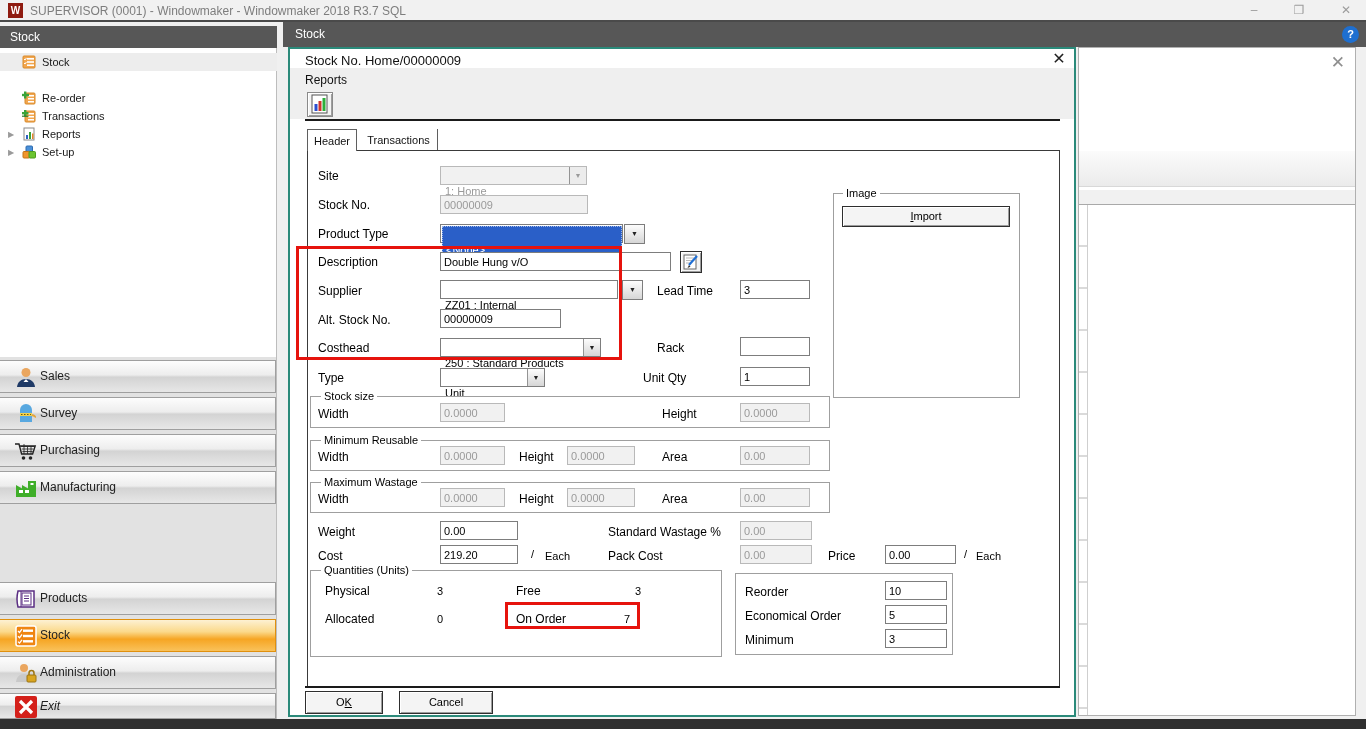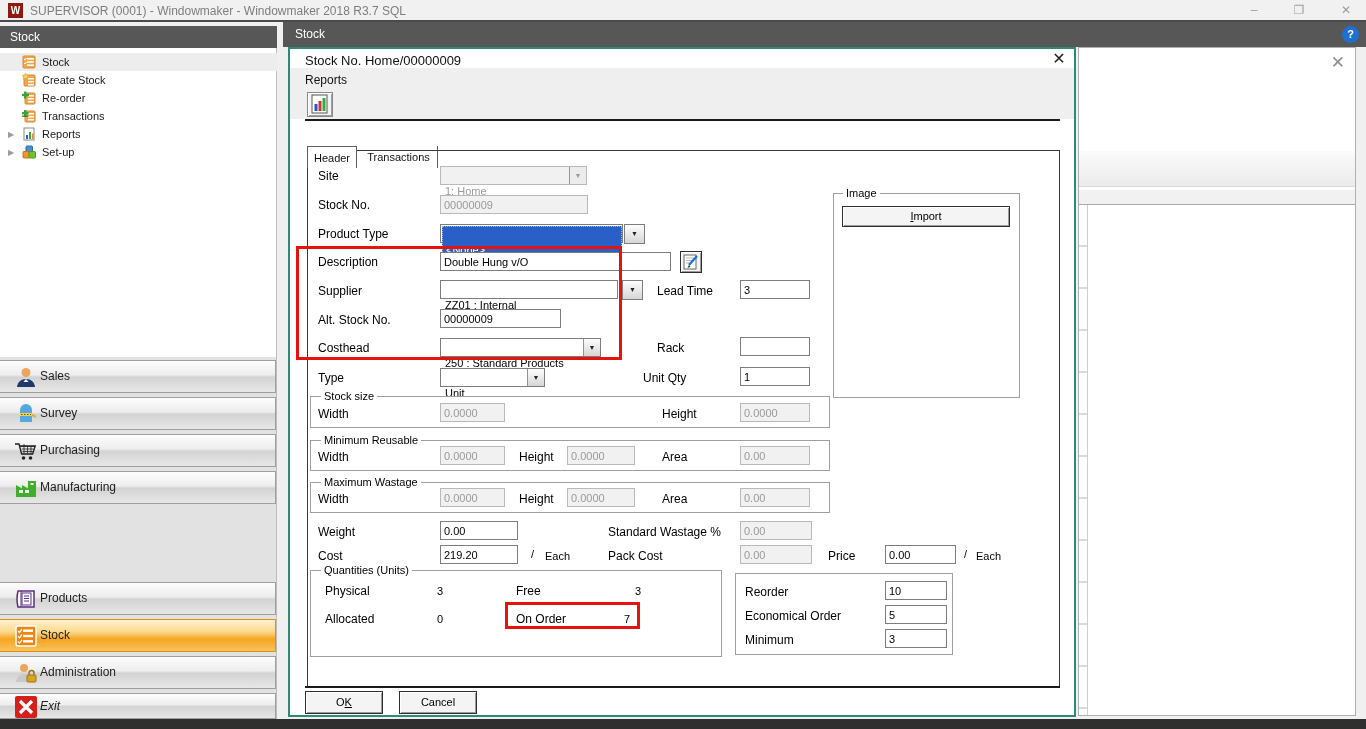--- a/index.html
+++ b/index.html
@@ -42,21 +42,21 @@
     background:repeating-linear-gradient(180deg,#ffffff 0 40px,#dadada 40px 42px); }
   
   .dlg-frame { position:absolute; left:288px; top:47px; width:788px; height:670px; background:#fff; border:2px solid #2b8a7a; }
   .dlg-title { position:absolute; left:305px; top:53px; font-size:13px; color:#111; }
   .dlg-close { position:absolute; left:1048px; top:48px; width:22px; height:22px; font-size:16px; color:#222; text-align:center; line-height:22px; }
   .menu-band { position:absolute; left:290px; top:68px; width:784px; height:51px; background:#efefef; }
   .menu-item { position:absolute; left:305px; top:73px; font-size:12px; color:#111; }
   .tool-btn { position:absolute; left:307px; top:92px; width:26px; height:25px; background:#f4f4f4; border:1px solid #8a8a8a;
     box-shadow:inset 1px 1px 0 #ffffff, inset -1px -1px 0 #9e9e9e; }
   .sep-line { position:absolute; background:#1a1a1a; }
-  .tab { position:absolute; top:146px; height:22px; line-height:22px; text-align:center; font-size:11px; color:#111; background:#fff; }
+  .tab { position:absolute; top:129px; height:22px; line-height:22px; text-align:center; font-size:11px; color:#111; background:#fff; }
   .tab.active { border:1px solid #5f5f5f; border-bottom:none; z-index:3; font-weight:normal; }
   .tab.idle { border-right:1px solid #5f5f5f; }
   .page-edge { position:absolute; background:#3a3a3a; }
   
   .lbl { position:absolute; font-size:12px; color:#000; line-height:13px; white-space:nowrap; }
   .val { position:absolute; font-size:11px; color:#000; line-height:13px; white-space:nowrap; }
   .inp { position:absolute; height:19px; background:#fff; border:1px solid #7d7d7d; font-family:"Liberation Sans",sans-serif;
     font-size:11px; color:#000; padding:0 3px; line-height:17px; }
   .inp.dis { background:#f1f1f1; border-color:#b9b9b9; color:#9a9a9a; }
   .combo { position:absolute; height:19px; background:#fff; border:1px solid #7d7d7d; }
@@ -99,32 +99,20 @@
             <rect x="1" y="1" width="12" height="12" rx="1" fill="#f2a64e" stroke="#d88a2a"></rect>
             <rect x="5" y="3" width="7" height="1.6" fill="#fff"></rect>
             <rect x="5" y="6.2" width="7" height="1.6" fill="#fff"></rect>
             <rect x="5" y="9.4" width="7" height="1.6" fill="#fff"></rect>
             <path d="M2 4l1 1 1.4-2" stroke="#fff" fill="none"></path>
             <path d="M2 8l1 1 1.4-2" stroke="#fff" fill="none"></path>
           </svg>
       </span>
       <span class="tree-lbl">Stock</span>
     </div>
-    <div class="tree-row" style="top:23px;">
-      <span class="tree-ico">
-        <svg width="14" height="14">
-            <rect x="2" y="2" width="11" height="11" rx="1" fill="#f2a64e" stroke="#d88a2a"></rect>
-            <rect x="6" y="5" width="6" height="1.5" fill="#fff"></rect>
-            <rect x="6" y="8" width="6" height="1.5" fill="#fff"></rect>
-            <rect x="6" y="11" width="6" height="1.5" fill="#fff"></rect>
-            <path d="M3.5 0l1 2.2 2.4.2-1.8 1.6.6 2.3-2.2-1.3-2.2 1.3.6-2.3L0 2.4l2.4-.2z" fill="#ffd34d" stroke="#caa52e" stroke-width="0.5"></path>
-          </svg>
-      </span>
-      <span class="tree-lbl">Create Stock</span>
-    </div>
     <div class="tree-row" style="top:41px;">
       <span class="tree-ico">
         <svg width="14" height="14">
             <rect x="3" y="2" width="10" height="11" rx="1" fill="#f2a64e" stroke="#d88a2a"></rect>
             <rect x="6" y="4" width="6" height="1.5" fill="#fff"></rect>
             <rect x="6" y="7" width="6" height="1.5" fill="#fff"></rect>
             <rect x="6" y="10" width="6" height="1.5" fill="#fff"></rect>
             <rect x="2" y="0.5" width="2.4" height="7" fill="#3aa33a"></rect>
             <rect x="0" y="2.8" width="7" height="2.4" fill="#3aa33a"></rect>
           </svg>
@@ -412,19 +400,19 @@
 
   <div class="grp" style="left:833px; top:193px; width:187px; height:205px;"></div>
   <div class="grp-lbl" style="left:843px; top:187px;">Image</div>
   <div class="btn3d" style="left:842px; top:206px; width:168px; height:21px; line-height:19px;">
     <u>I</u><span>mport</span>
   </div>
 
   <div class="btn3d" style="left:305px; top:691px; width:78px; height:23px; line-height:21px;">
     <span>O</span><u>K</u>
   </div>
-  <div class="btn3d" style="left:399px; top:691px; width:78px; height:23px; line-height:21px;">Cancel</div>
+  <div class="btn3d" style="left:399px; top:691px; width:94px; height:23px; line-height:21px;">Cancel</div>
 
   <div class="annot" style="left:296px; top:246px; width:326px; height:114px;"></div>
   <div class="annot" style="left:505px; top:602px; width:135px; height:27px;"></div>
 
   <div class="bottom-strip"></div>
 </div>
 
 </body></html>

